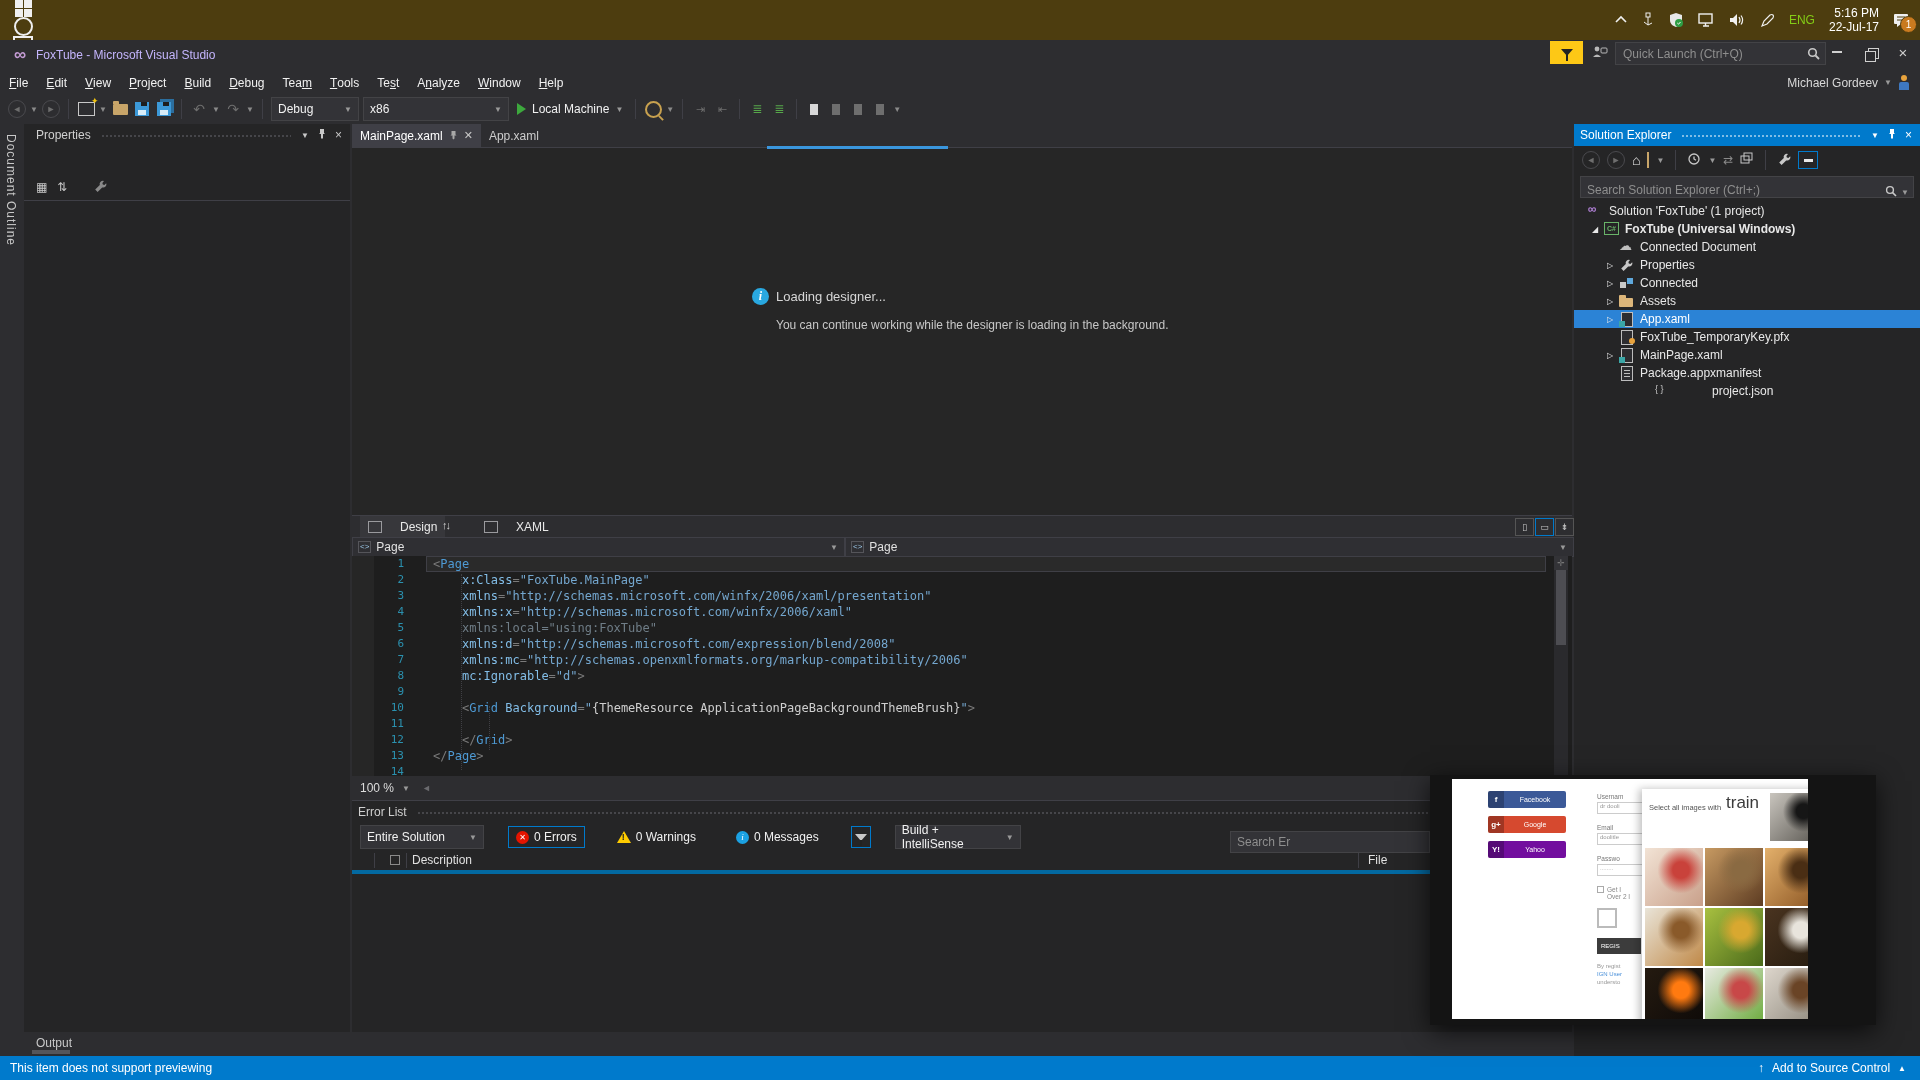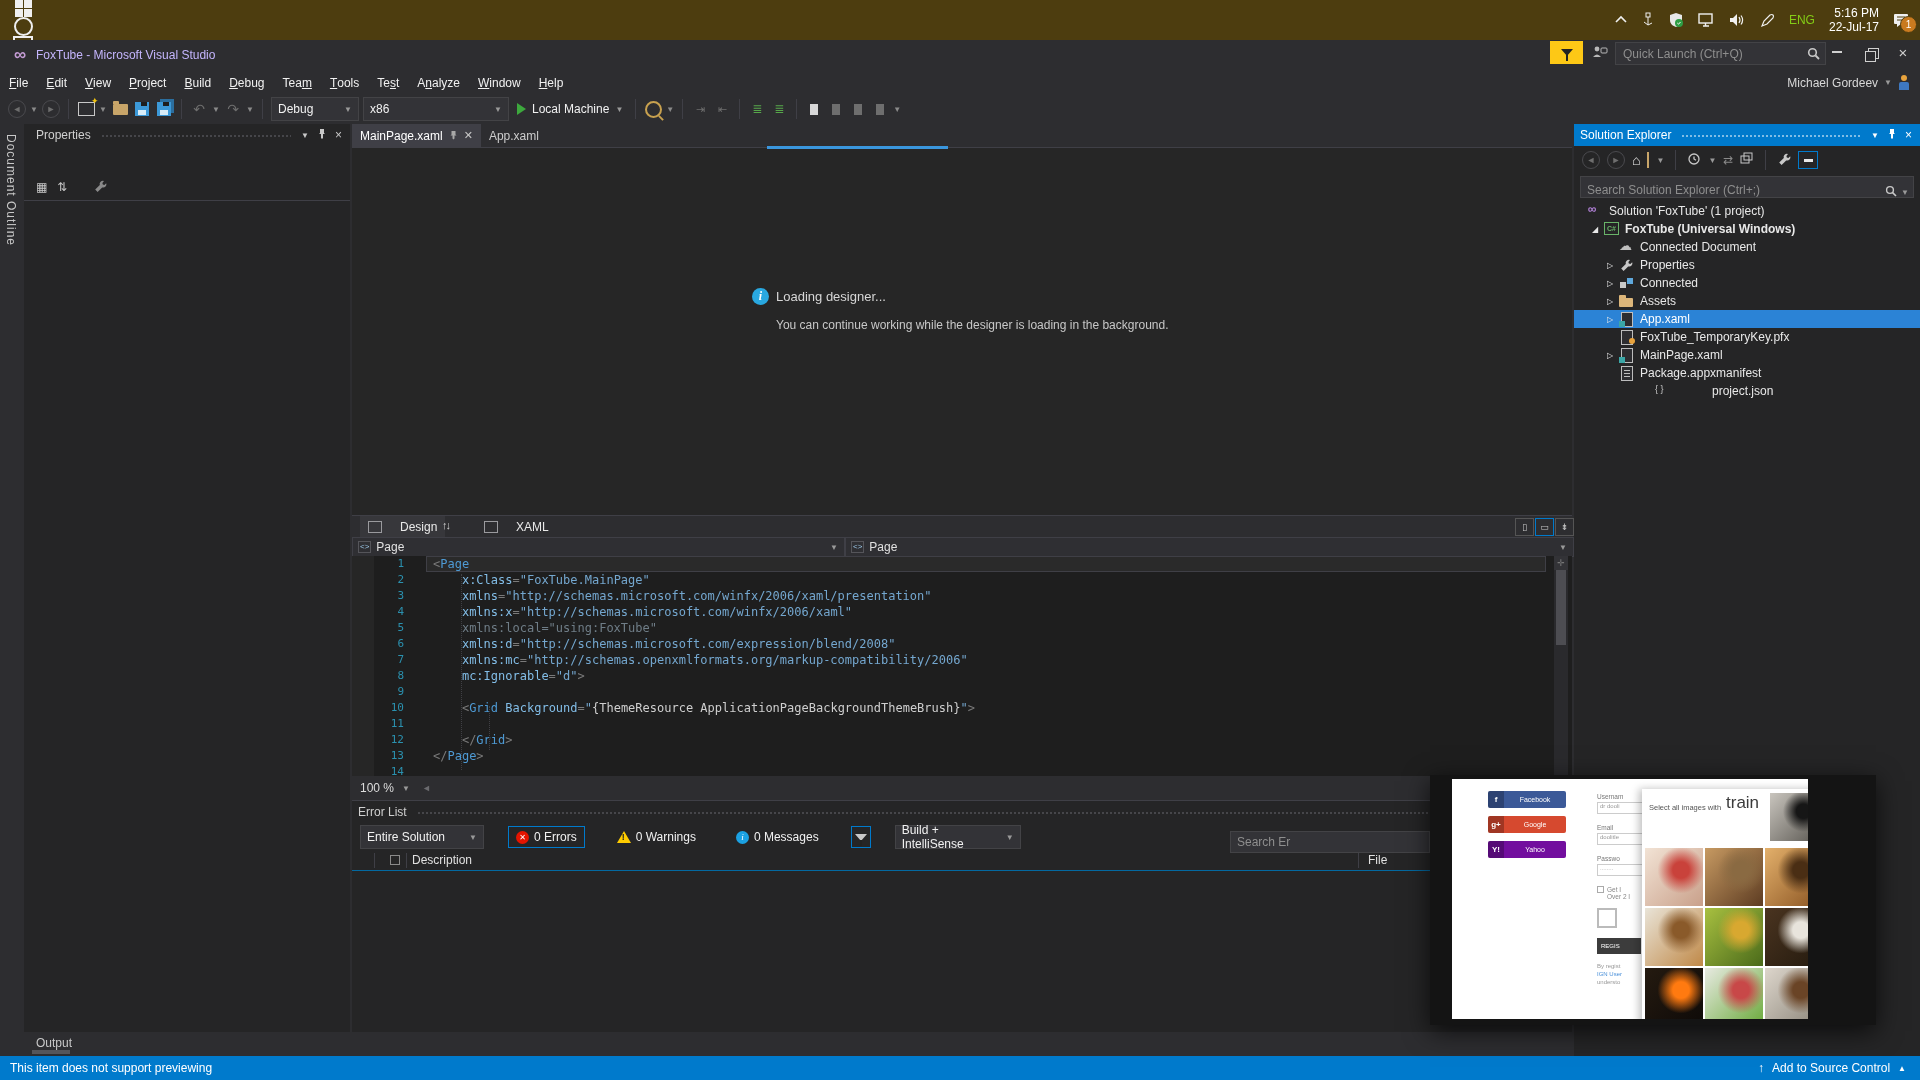--- a/index.html
+++ b/index.html
@@ -141,21 +141,21 @@
   .el-title{height:22px;display:flex;align-items:center;padding-left:6px;color:#D0D0D0;}
   .el-toolbar{height:28px;display:flex;align-items:center;gap:24px;padding-left:8px;}
   .el-btn{height:22px;border:1px solid transparent;display:flex;align-items:center;gap:5px;padding:0 7px;color:#F1F1F1;box-sizing:border-box;}
   .el-btn.sel{border-color:var(--accent,#007ACC);}
   .err-ico{width:13px;height:13px;border-radius:50%;background:#E51400;color:#FFF;font-size:8px;font-weight:bold;display:flex;align-items:center;justify-content:center;}
   .warn-ico{width:0;height:0;border-left:7px solid transparent;border-right:7px solid transparent;border-bottom:12px solid #FFCC00;position:relative;}
   .warn-ico:after{content:"!";position:absolute;left:-2px;top:1px;color:#222;font-size:9px;font-weight:bold;}
   .msg-ico{width:13px;height:13px;border-radius:50%;background:#1BA1E2;color:#FFF;font-size:9px;font-style:italic;font-family:"Liberation Serif",serif;display:flex;align-items:center;justify-content:center;}
   .el-search{position:absolute;right:142px;top:30px;width:200px;height:22px;background:#333337;border:1px solid #434346;color:#8E8E8E;
     display:flex;align-items:center;padding-left:6px;box-sizing:border-box;}
-  .el-header{height:19px;border-bottom:1px solid #0369a1;position:relative;color:#E0E0E0;}
+  .el-header{height:19px;border-bottom:4px solid #0369a1;position:relative;color:#E0E0E0;}
   .el-header .colline{position:absolute;top:2px;bottom:2px;width:1px;background:#3F3F46;}
 
   
   .solexp{position:absolute;left:1574px;top:84px;width:346px;height:932px;background:#252526;}
   .se-title{height:22px;background:var(--accent,#007ACC);display:flex;align-items:center;padding-left:6px;color:#FFF;}
   .se-title .grip-dots{background-image:radial-gradient(circle,rgba(255,255,255,.5) 1px,transparent 1.2px);}
   .se-toolbar{height:28px;display:flex;align-items:center;gap:7px;padding-left:8px;color:#C8C8C8;}
   .se-search{margin:2px 6px;height:20px;background:#333337;border:1px solid #434346;display:flex;align-items:flex-end;color:#8E8E8E;padding-left:6px;}
   .se-search .mag{margin-left:auto;margin-right:4px;}
   .se-tree{margin-top:4px;}

